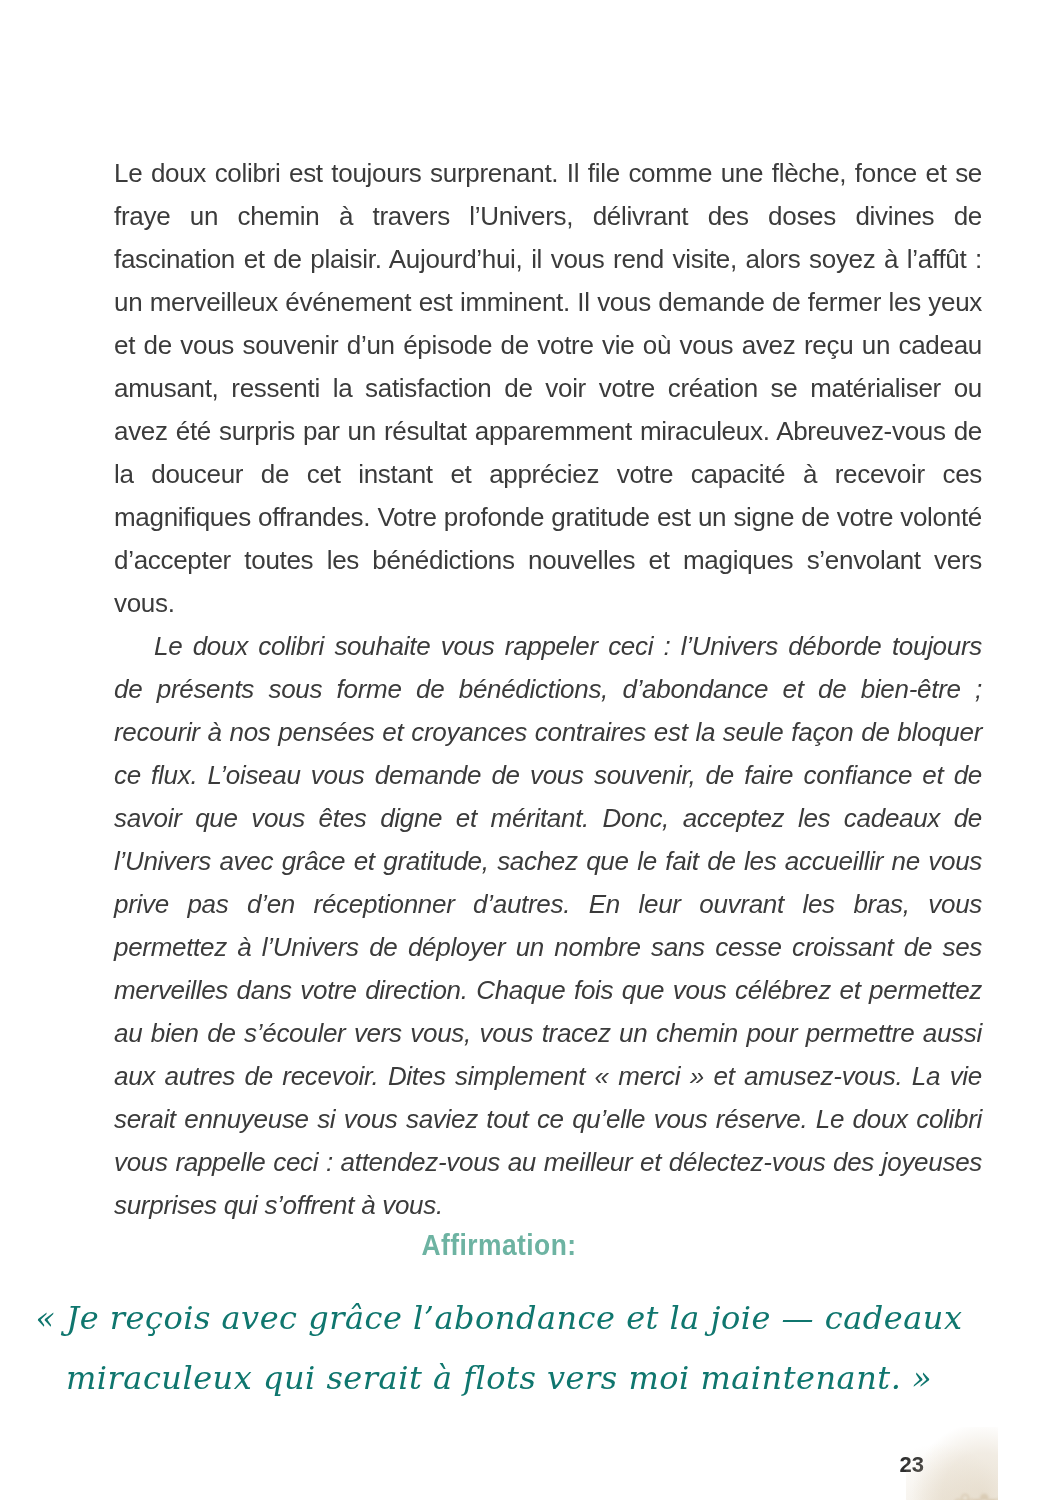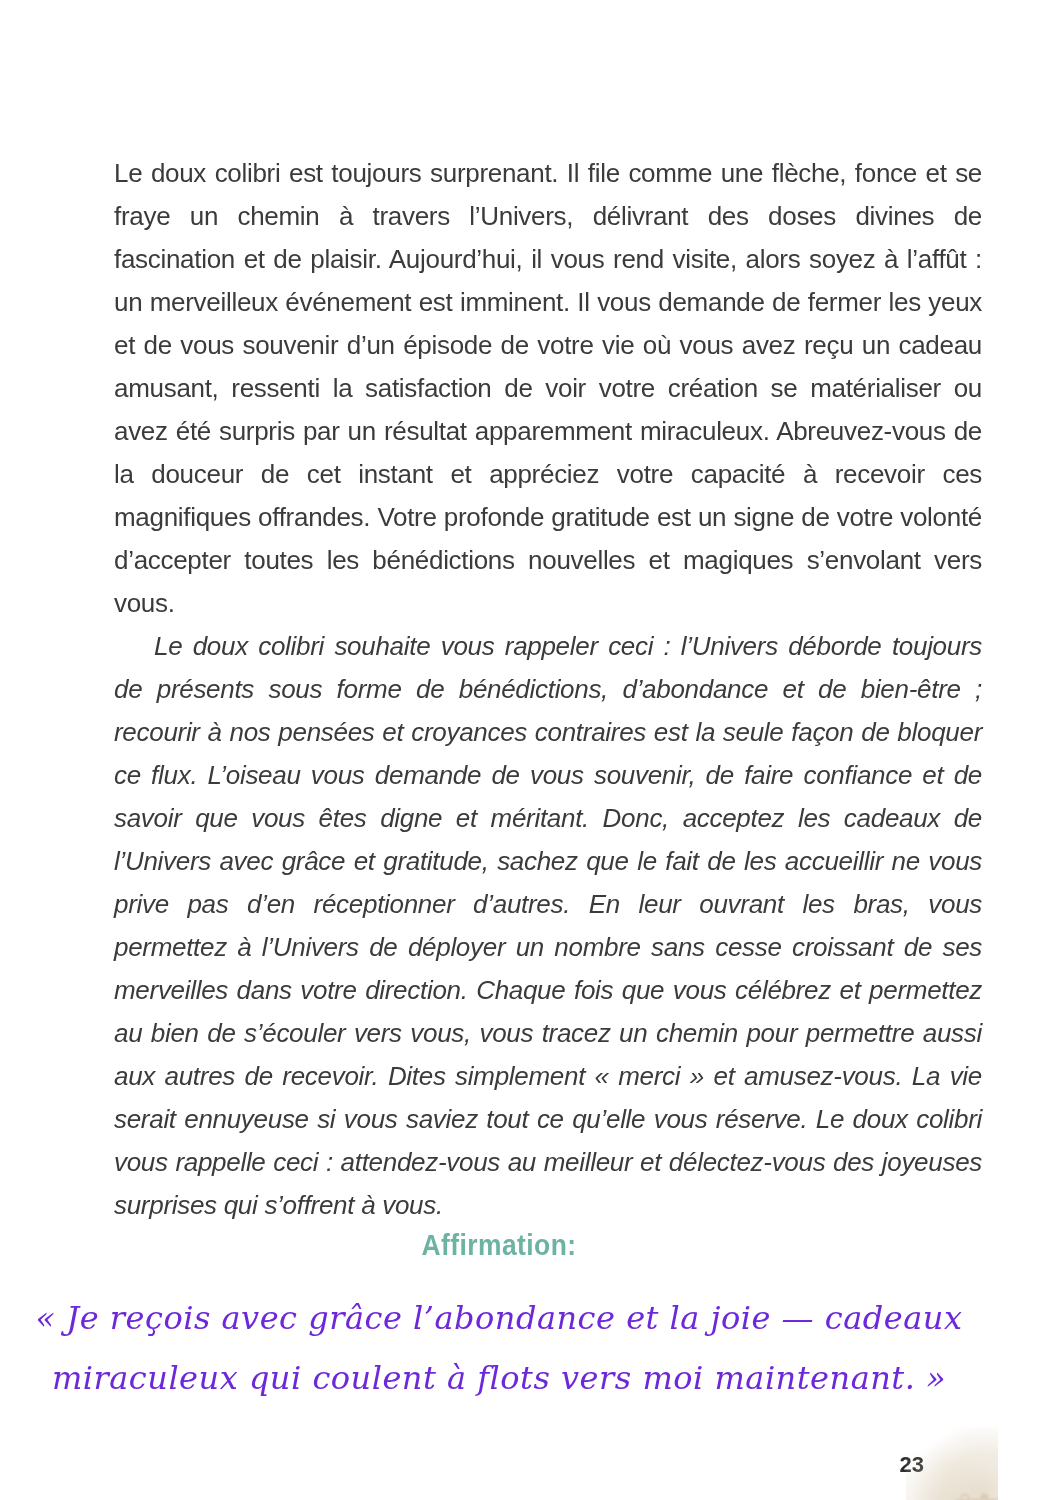--- a/index.html
+++ b/index.html
@@ -44,21 +44,21 @@
     font-weight: bold;
     letter-spacing: 0.5px;
     transform: scaleX(0.88);
   }
   .affirmation-quote {
     position: absolute;
     left: 0;
     top: 1288px;
     width: 100%;
     text-align: center;
-    color: #6d28d9;
+    color: #0f766e;
     font-family: "DejaVu Serif", serif;
     font-style: italic;
     font-size: 32px;
     line-height: 60px;
     letter-spacing: 0.5px;
   }
   .affirmation-quote .line {
     display: block;
   }
   .page-number {
@@ -101,21 +101,21 @@
 
   <div class="body-text">
     <p>Le doux colibri est toujours surprenant. Il file comme une flèche, fonce et se fraye un chemin à travers l’Univers, délivrant des doses divines de fascination et de plaisir. Aujourd’hui, il vous rend visite, alors soyez à l’affût : un merveilleux événement est imminent. Il vous demande de fermer les yeux et de vous souvenir d’un épisode de votre vie où vous avez reçu un cadeau amusant, ressenti la satisfaction de voir votre création se matérialiser ou avez été surpris par un résultat apparemment miraculeux. Abreuvez-vous de la douceur de cet instant et appréciez votre capacité à recevoir ces magnifiques offrandes. Votre profonde gratitude est un signe de votre volonté d’accepter toutes les bénédictions nouvelles et magiques s’envolant vers vous.</p>
     <p class="indented">Le doux colibri souhaite vous rappeler ceci : l’Univers déborde toujours de présents sous forme de bénédictions, d’abondance et de bien-être ; recourir à nos pensées et croyances contraires est la seule façon de bloquer ce flux. L’oiseau vous demande de vous souvenir, de faire confiance et de savoir que vous êtes digne et méritant. Donc, acceptez les cadeaux de l’Univers avec grâce et gratitude, sachez que le fait de les accueillir ne vous prive pas d’en réceptionner d’autres. En leur ouvrant les bras, vous permettez à l’Univers de déployer un nombre sans cesse croissant de ses merveilles dans votre direction. Chaque fois que vous célébrez et permettez au bien de s’écouler vers vous, vous tracez un chemin pour permettre aussi aux autres de recevoir. Dites simplement « merci » et amusez-vous. La vie serait ennuyeuse si vous saviez tout ce qu’elle vous réserve. Le doux colibri vous rappelle ceci : attendez-vous au meilleur et délectez-vous des joyeuses surprises qui s’offrent à vous.</p>
   </div>
 
   <div class="affirmation-heading">Affirmation:</div>
 
   <div class="affirmation-quote">
     <span class="line">« Je reçois avec grâce l’abondance et la joie — cadeaux</span>
-    <span class="line">miraculeux qui coulent à flots vers moi maintenant. »</span>
+    <span class="line">miraculeux qui serait à flots vers moi maintenant. »</span>
   </div>
 
   <div class="page-number">23</div>
 
   <div class="corner-ornament">
     <span class="glyphs">❀✿❀</span>
   </div>
 
 </div>
 

